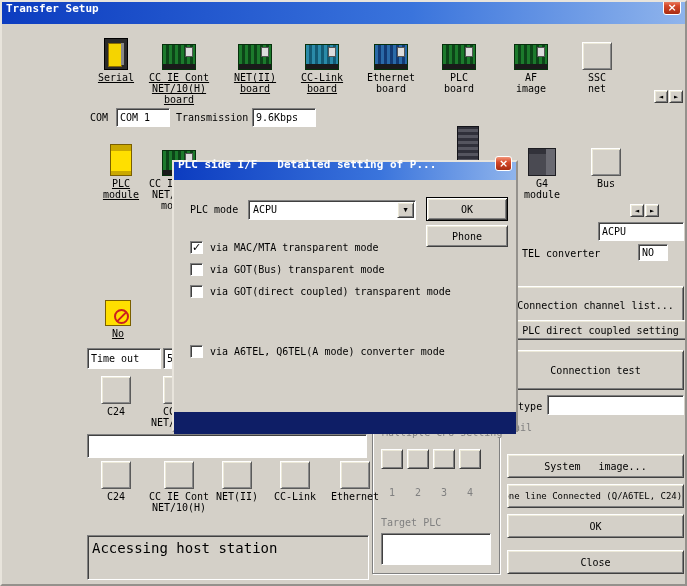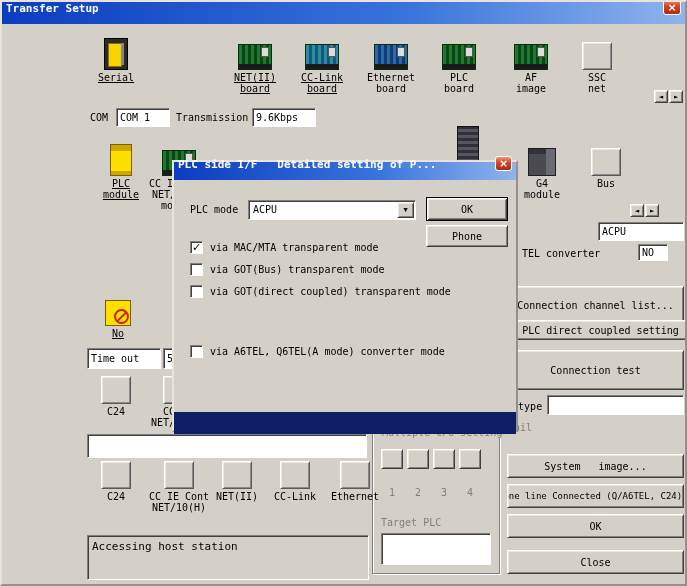--- a/index.html
+++ b/index.html
@@ -64,20 +64,26 @@
     <span class="closebtn">×</span>
   </div>
 
 
   <div class="cell" style="left:90px;top:30px;width:48px">
     <div class="icwrap">
         <div class="ic-serial"></div>
       </div>
     <div class="ic-label u">Serial</div>
   </div>
+  <div class="cell" style="left:144px;top:30px;width:66px">
+    <div class="icwrap">
+        <div class="ic-board"></div>
+      </div>
+    <div class="ic-label u">CC IE Cont NET/10(H) board</div>
+  </div>
   <div class="cell" style="left:288px;top:30px;width:64px">
     <div class="icwrap">
         <div class="ic-board teal"></div>
       </div>
     <div class="ic-label u">CC-Link board</div>
   </div>
   <div class="cell" style="left:222px;top:30px;width:62px">
     <div class="icwrap">
         <div class="ic-board"></div>
       </div>
@@ -221,21 +227,21 @@
       </div>
     <div class="ic-label">Ethernet</div>
   </div>
   <div class="cell" style="left:266px;top:455px;width:54px">
     <div class="icwrap" style="height:32px">
         <div class="ic-plain"></div>
       </div>
     <div class="ic-label">CC-Link</div>
   </div>
 
-  <div class="sunken-gray abs" style="left:85px;top:533px;width:282px;height:45px;padding:4px;font-size:11px">
+  <div class="sunken-gray abs" style="left:85px;top:533px;width:282px;height:45px;padding:4px;font-size:14px">
     <span>Accessing host station</span>
   </div>
 
   <div id="dialog">
     <div class="titlebar">
       <span class="title">PLC side I/F   Detailed setting of P...</span>
       <span class="closebtn" style="width:17px;height:15px">×</span>
     </div>
     <div class="body">
       <div class="lbl" style="left:16px;top:20px">PLC mode</div>

